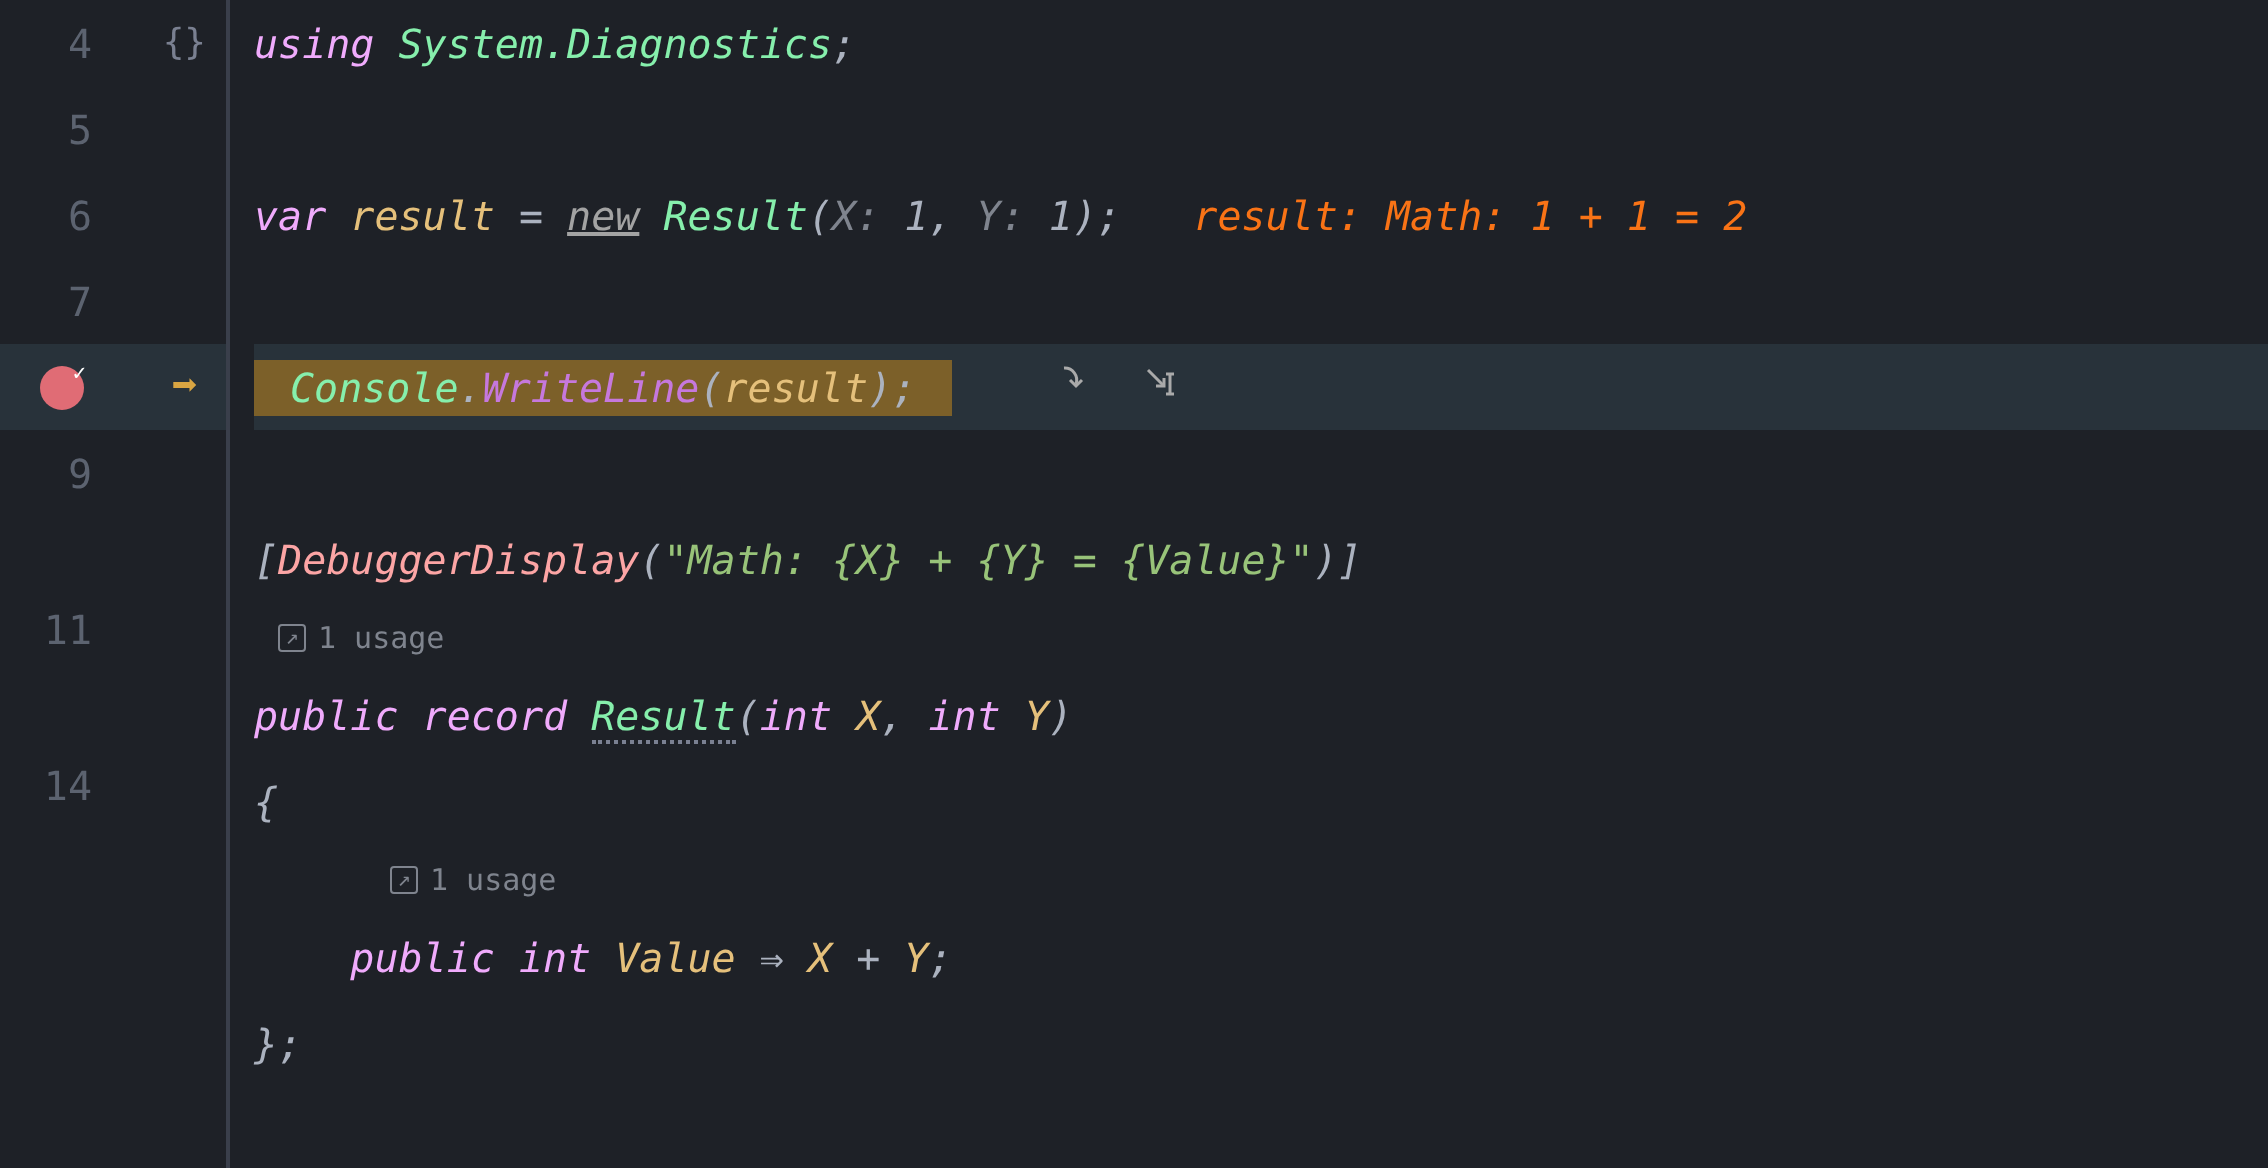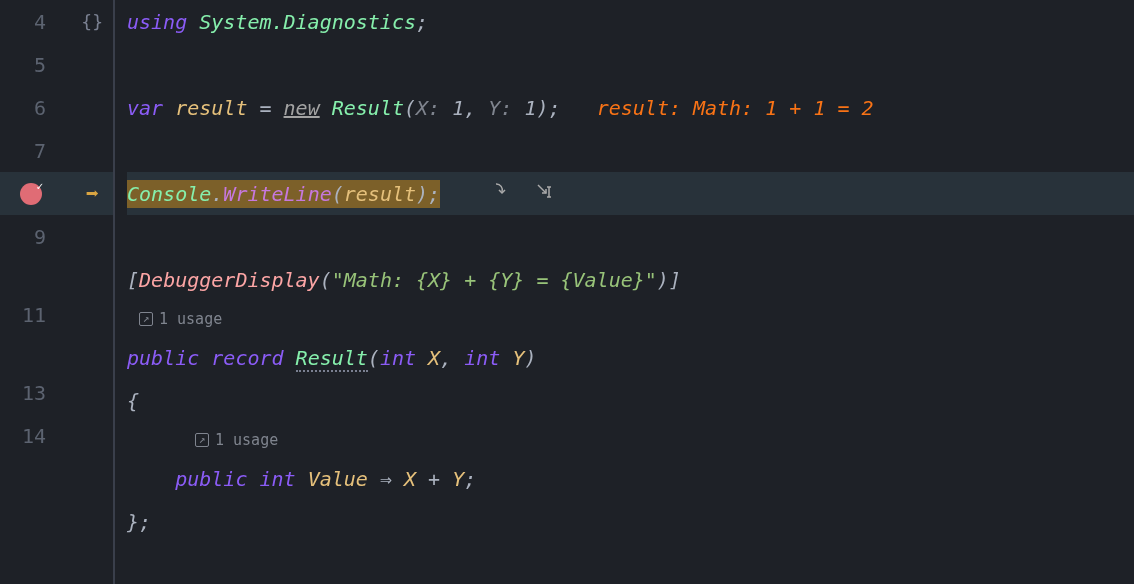--- a/index.html
+++ b/index.html
@@ -94,23 +94,23 @@
       height: 43px;
       display: flex;
       align-items: center;
       white-space: pre;
     }
     .code-line.exec-highlight {
       background: #28323a;
     }
     .exec-stmt {
       background: #7c6029;
-      padding: 2px 0;
-    }
-    .kw { color: #8b5cf6; }
+      padding: 2px 18px;
+    }
+    .kw { color: #f0abfc; }
     .ns { color: #86efac; }
     .type { color: #fca5a5; }
     .var { color: #e5c07b; }
     .punct { color: #abb2bf; }
     .method { color: #c678dd; }
     .str { color: #98c379; }
     .new-kw { color: #a3a3a3; text-decoration: underline; }
     .param-hint { color: #7f848e; }
     .inline-hint { color: #f97316; }
     .attr { color: #abb2bf; }
@@ -173,23 +173,20 @@
       <span class="exec-arrow">➡</span>
     </div>
     <div class="gutter-row">
       <span class="line-num">9</span>
     </div>
     <div class="gutter-row with-badge"></div>
     <div class="gutter-row">
       <span class="line-num">11</span>
     </div>
     <div class="gutter-row with-badge"></div>
-    <div class="gutter-row">
-      <span class="line-num">13</span>
-    </div>
     <div class="gutter-row">
       <span class="line-num">14</span>
     </div>
   </div>
 
   <div class="code">
     <div class="code-line"><span class="kw">using </span><span class="ns">System.Diagnostics</span><span class="punct">;</span></div>
     <div class="code-line"></div>
     <div class="code-line"><span class="kw">var </span><span class="var">result</span><span class="punct"> = </span><span class="new-kw">new</span><span> </span><span class="ns">Result</span><span class="punct">(</span><span class="param-hint">X: </span><span class="num">1</span><span class="punct">, </span><span class="param-hint">Y: </span><span class="num">1</span><span class="punct">)</span><span class="punct">;</span><span class="inline-hint">   result: Math: 1 + 1 = 2</span></div>
     <div class="code-line"></div>

